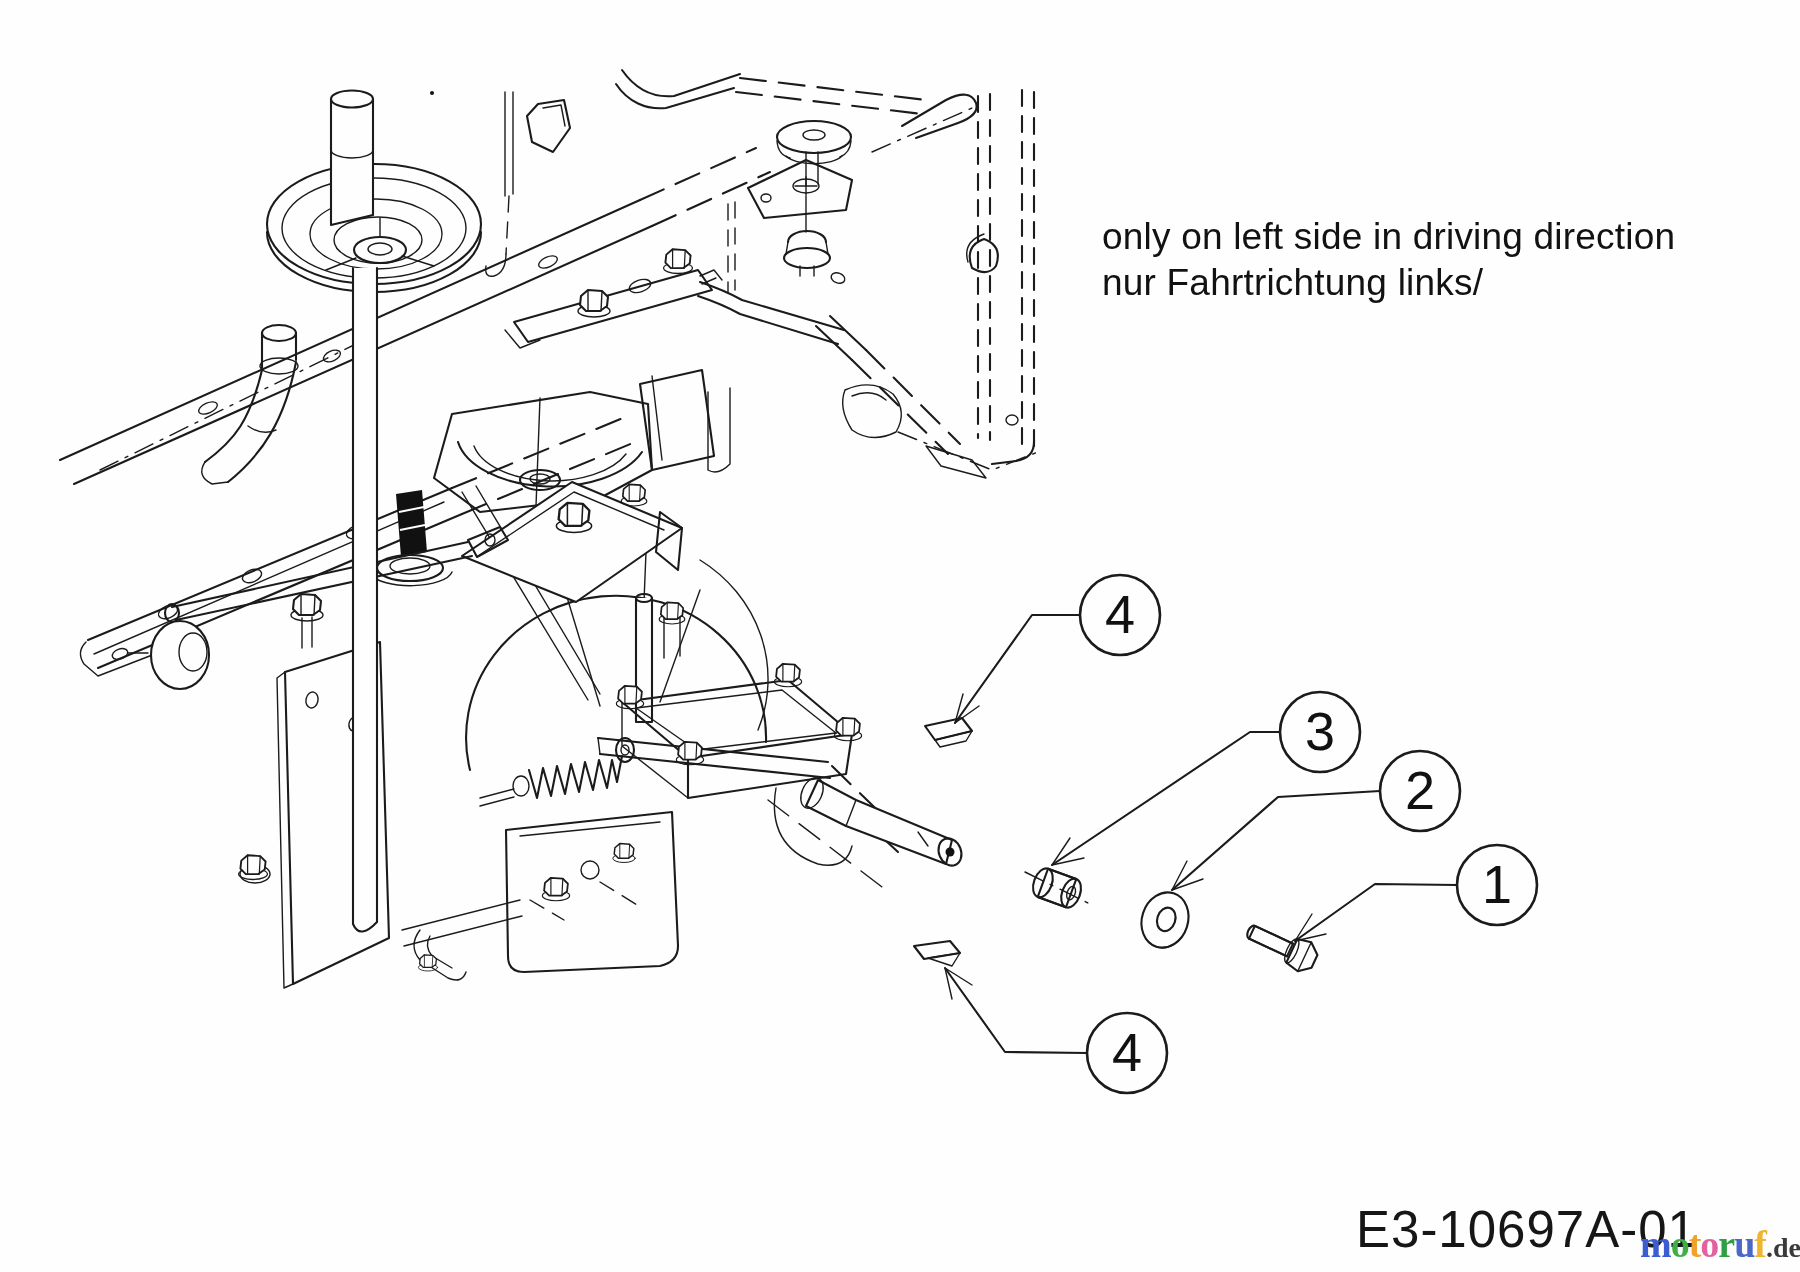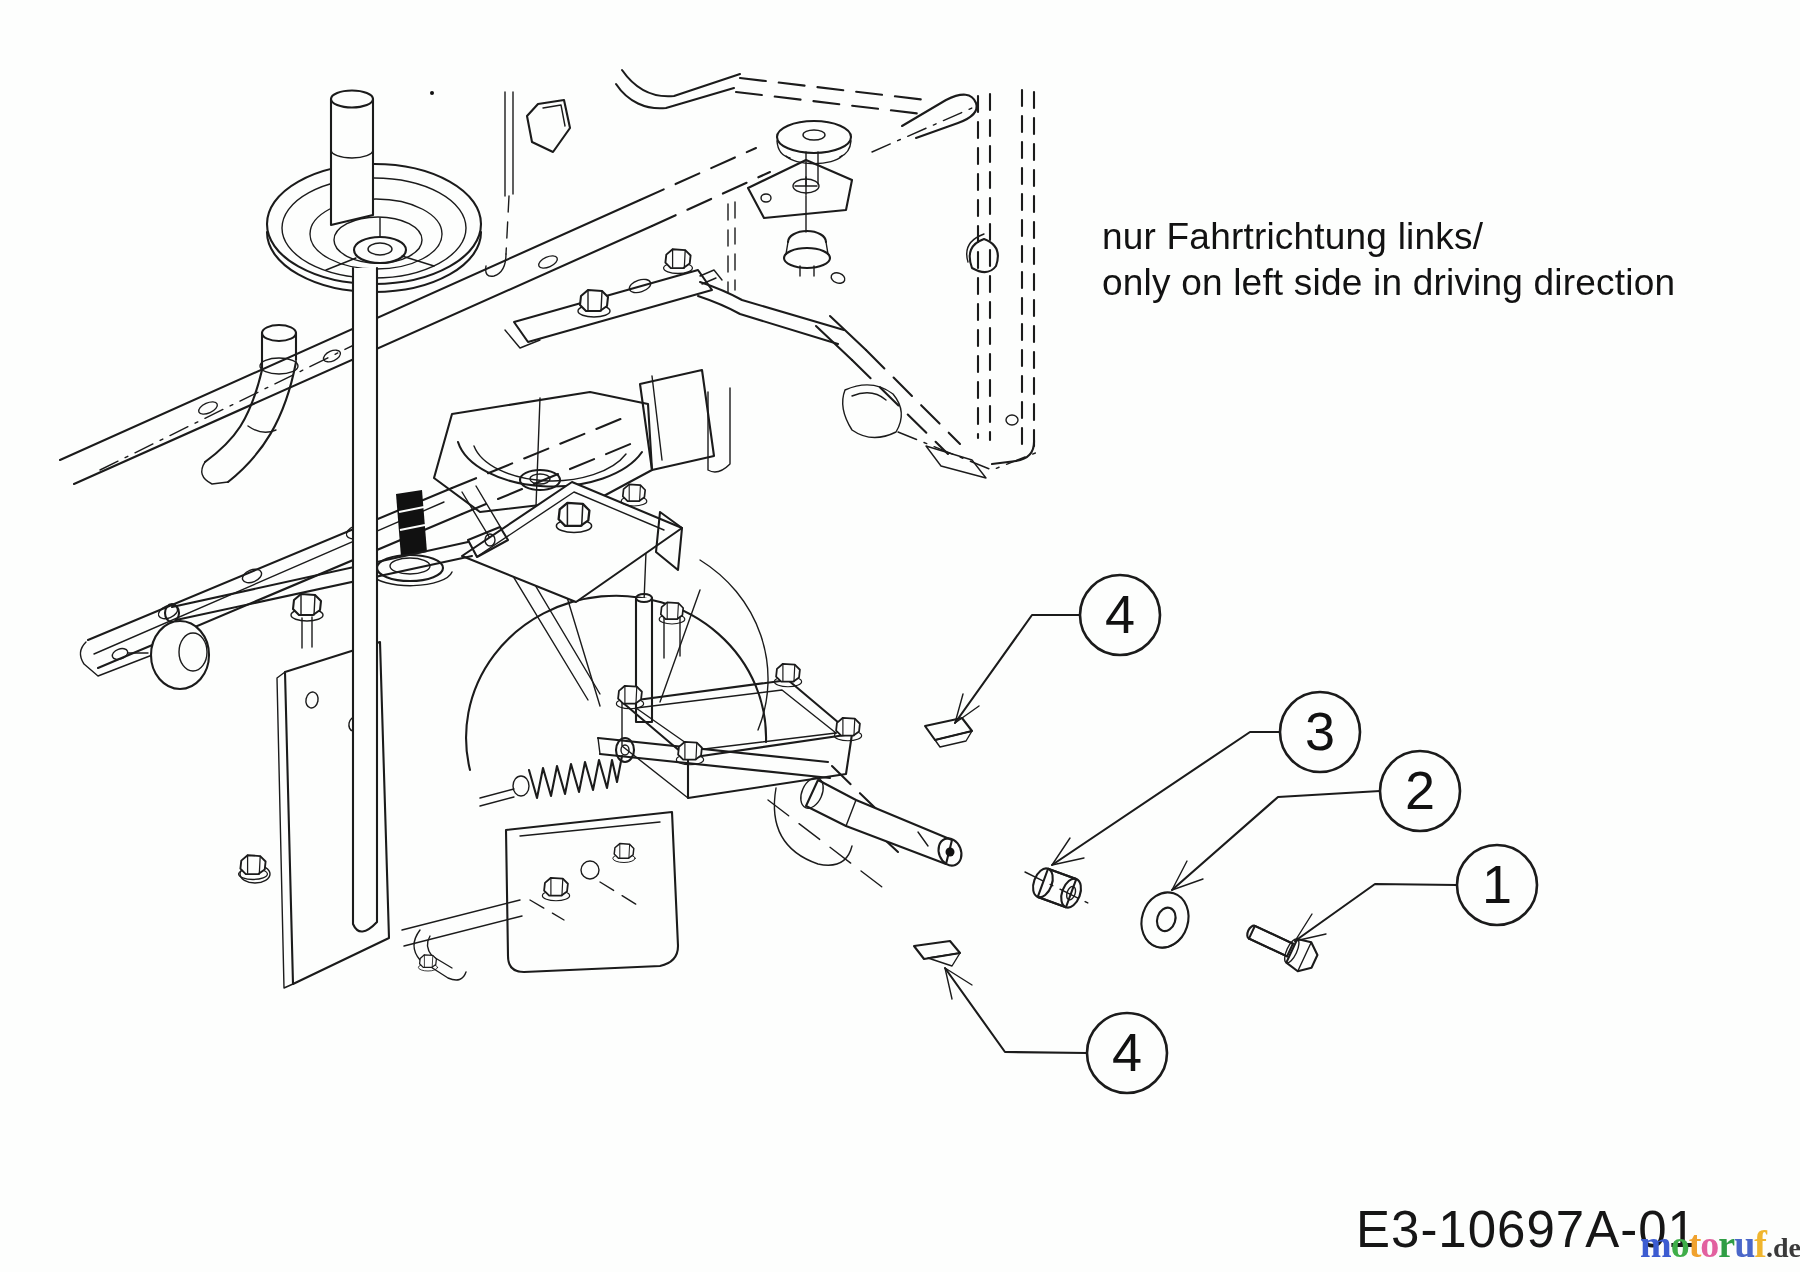--- a/index.html
+++ b/index.html
@@ -331,22 +331,22 @@
   <defs>
     <g id="bolthead">
       <ellipse class="ln thin" cx="0" cy="9" rx="16" ry="6"></ellipse>
       <path class="ln wfill" d="M-13,-6 L-6,-12 L8,-11 L14,-5 L13,4 L6,9 L-8,9 L-14,3 Z"></path>
       <path class="ln thin" d="M-6,-12 L-6,8 M8,-11 L7,9"></path>
     </g>
   </defs>
 </svg>
 
 <div class="note">
+  <div>only on left side in driving direction</div>
   <div>nur Fahrtrichtung links/</div>
-  <div>only on left side in driving direction</div>
 </div>
 
 <div class="drawing-no">E3-10697A-01</div>
 
 <div class="watermark">
   <span style="color:#3c5cd1">m</span><span style="color:#3fae49">o</span><span style="color:#f0a22e">t</span><span style="color:#e2619f">o</span><span style="color:#2f9e44">r</span><span style="color:#4a67c9">u</span><span style="color:#f0b52e">f</span><span class="suffix">.de</span>
 </div>
 
 </div>
 

